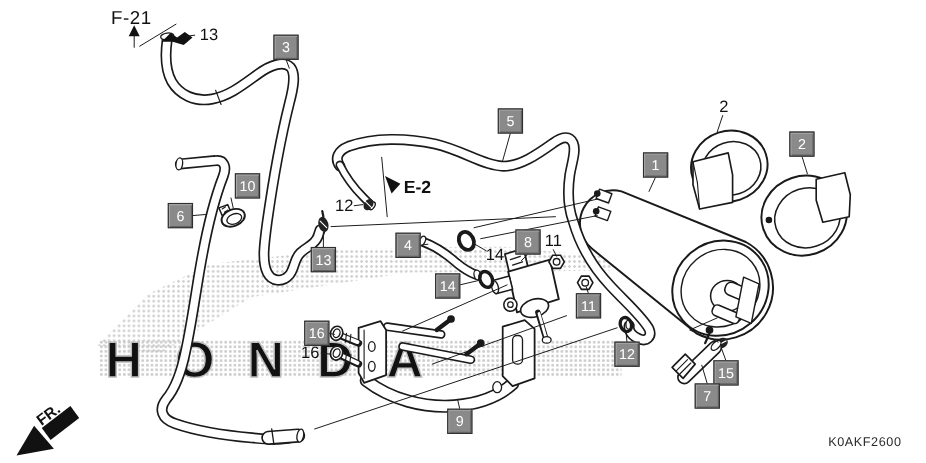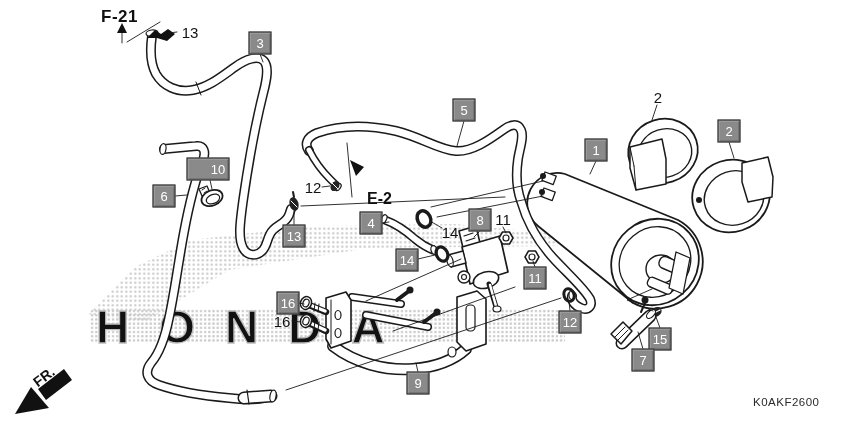--- a/index.html
+++ b/index.html
@@ -32,22 +32,22 @@
   .callout{position:absolute;transform:translate(-50%,-50%);line-height:1;white-space:nowrap;}
   .callout.box{
     width:21px;height:21px;display:flex;align-items:center;justify-content:center;
     background:var(--label-bg);color:var(--label-fg);
     border:1px solid #2e2e2e;font-size:13px;
     box-shadow:inset 1px 1px 0 #a9a9a9, inset -1px -1px 0 #636363;
   }
   .callout.plain{color:#111;font-size:15px;}
   
   .txt{position:absolute;color:#111;}
-  .ref-f21{left:101px;top:7px;font-size:17px;font-weight:bold;letter-spacing:.5px;}
-  .ref-e2{left:367px;top:162px;font-size:16px;font-weight:bold;margin-top:28px;}
+  .ref-f21{left:101px;top:7px;font-size:17px;font-weight:normal;letter-spacing:.5px;}
+  .ref-e2{left:367px;top:162px;font-size:16px;font-weight:bold;}
   .fr{left:30px;top:377px;font-size:14px;font-weight:bold;transform:rotate(-37deg);transform-origin:left top;}
   .code{left:753px;top:396px;font-size:11.5px;color:#2a2a2a;letter-spacing:.5px;}
 </style>
 </head>
 <body>
 
 <div class="stage" style="--label-bg: #8a8a8a; --label-fg: #ffffff; --wm-dot: #c4c4c4;">
 
   <div class="wm wm-swoosh"></div>
   <div class="wm wm-band"></div>
@@ -277,21 +277,21 @@
     </g>
   </svg>
 
   <div id="callouts">
       <div class="callout plain" style="left: 190px; top: 32px;">13</div>
       <div class="callout box" style="left: 260px; top: 43px;">3</div>
       <div class="callout box" style="left: 464px; top: 110px;">5</div>
       <div class="callout plain" style="left: 658px; top: 97px;">2</div>
       <div class="callout box" style="left: 729px; top: 131px;">2</div>
       <div class="callout box" style="left: 596px; top: 150px;">1</div>
-      <div class="callout box" style="left: 208px; top: 169px; padding-left: 20px;">10</div>
+      <div class="callout box" style="left: 225px; top: 169px;">10</div>
       <div class="callout plain" style="left: 313px; top: 187px;">12</div>
       <div class="callout box" style="left: 164px; top: 196px;">6</div>
       <div class="callout plain" style="left: 503px; top: 219px;">11</div>
       <div class="callout box" style="left: 371px; top: 223px;">4</div>
       <div class="callout box" style="left: 480px; top: 220px;">8</div>
       <div class="callout plain" style="left: 450px; top: 232px;">14</div>
       <div class="callout box" style="left: 294px; top: 236px;">13</div>
       <div class="callout box" style="left: 407px; top: 260px;">14</div>
       <div class="callout box" style="left: 535px; top: 278px;">11</div>
       <div class="callout box" style="left: 288px; top: 303px;">16</div>

